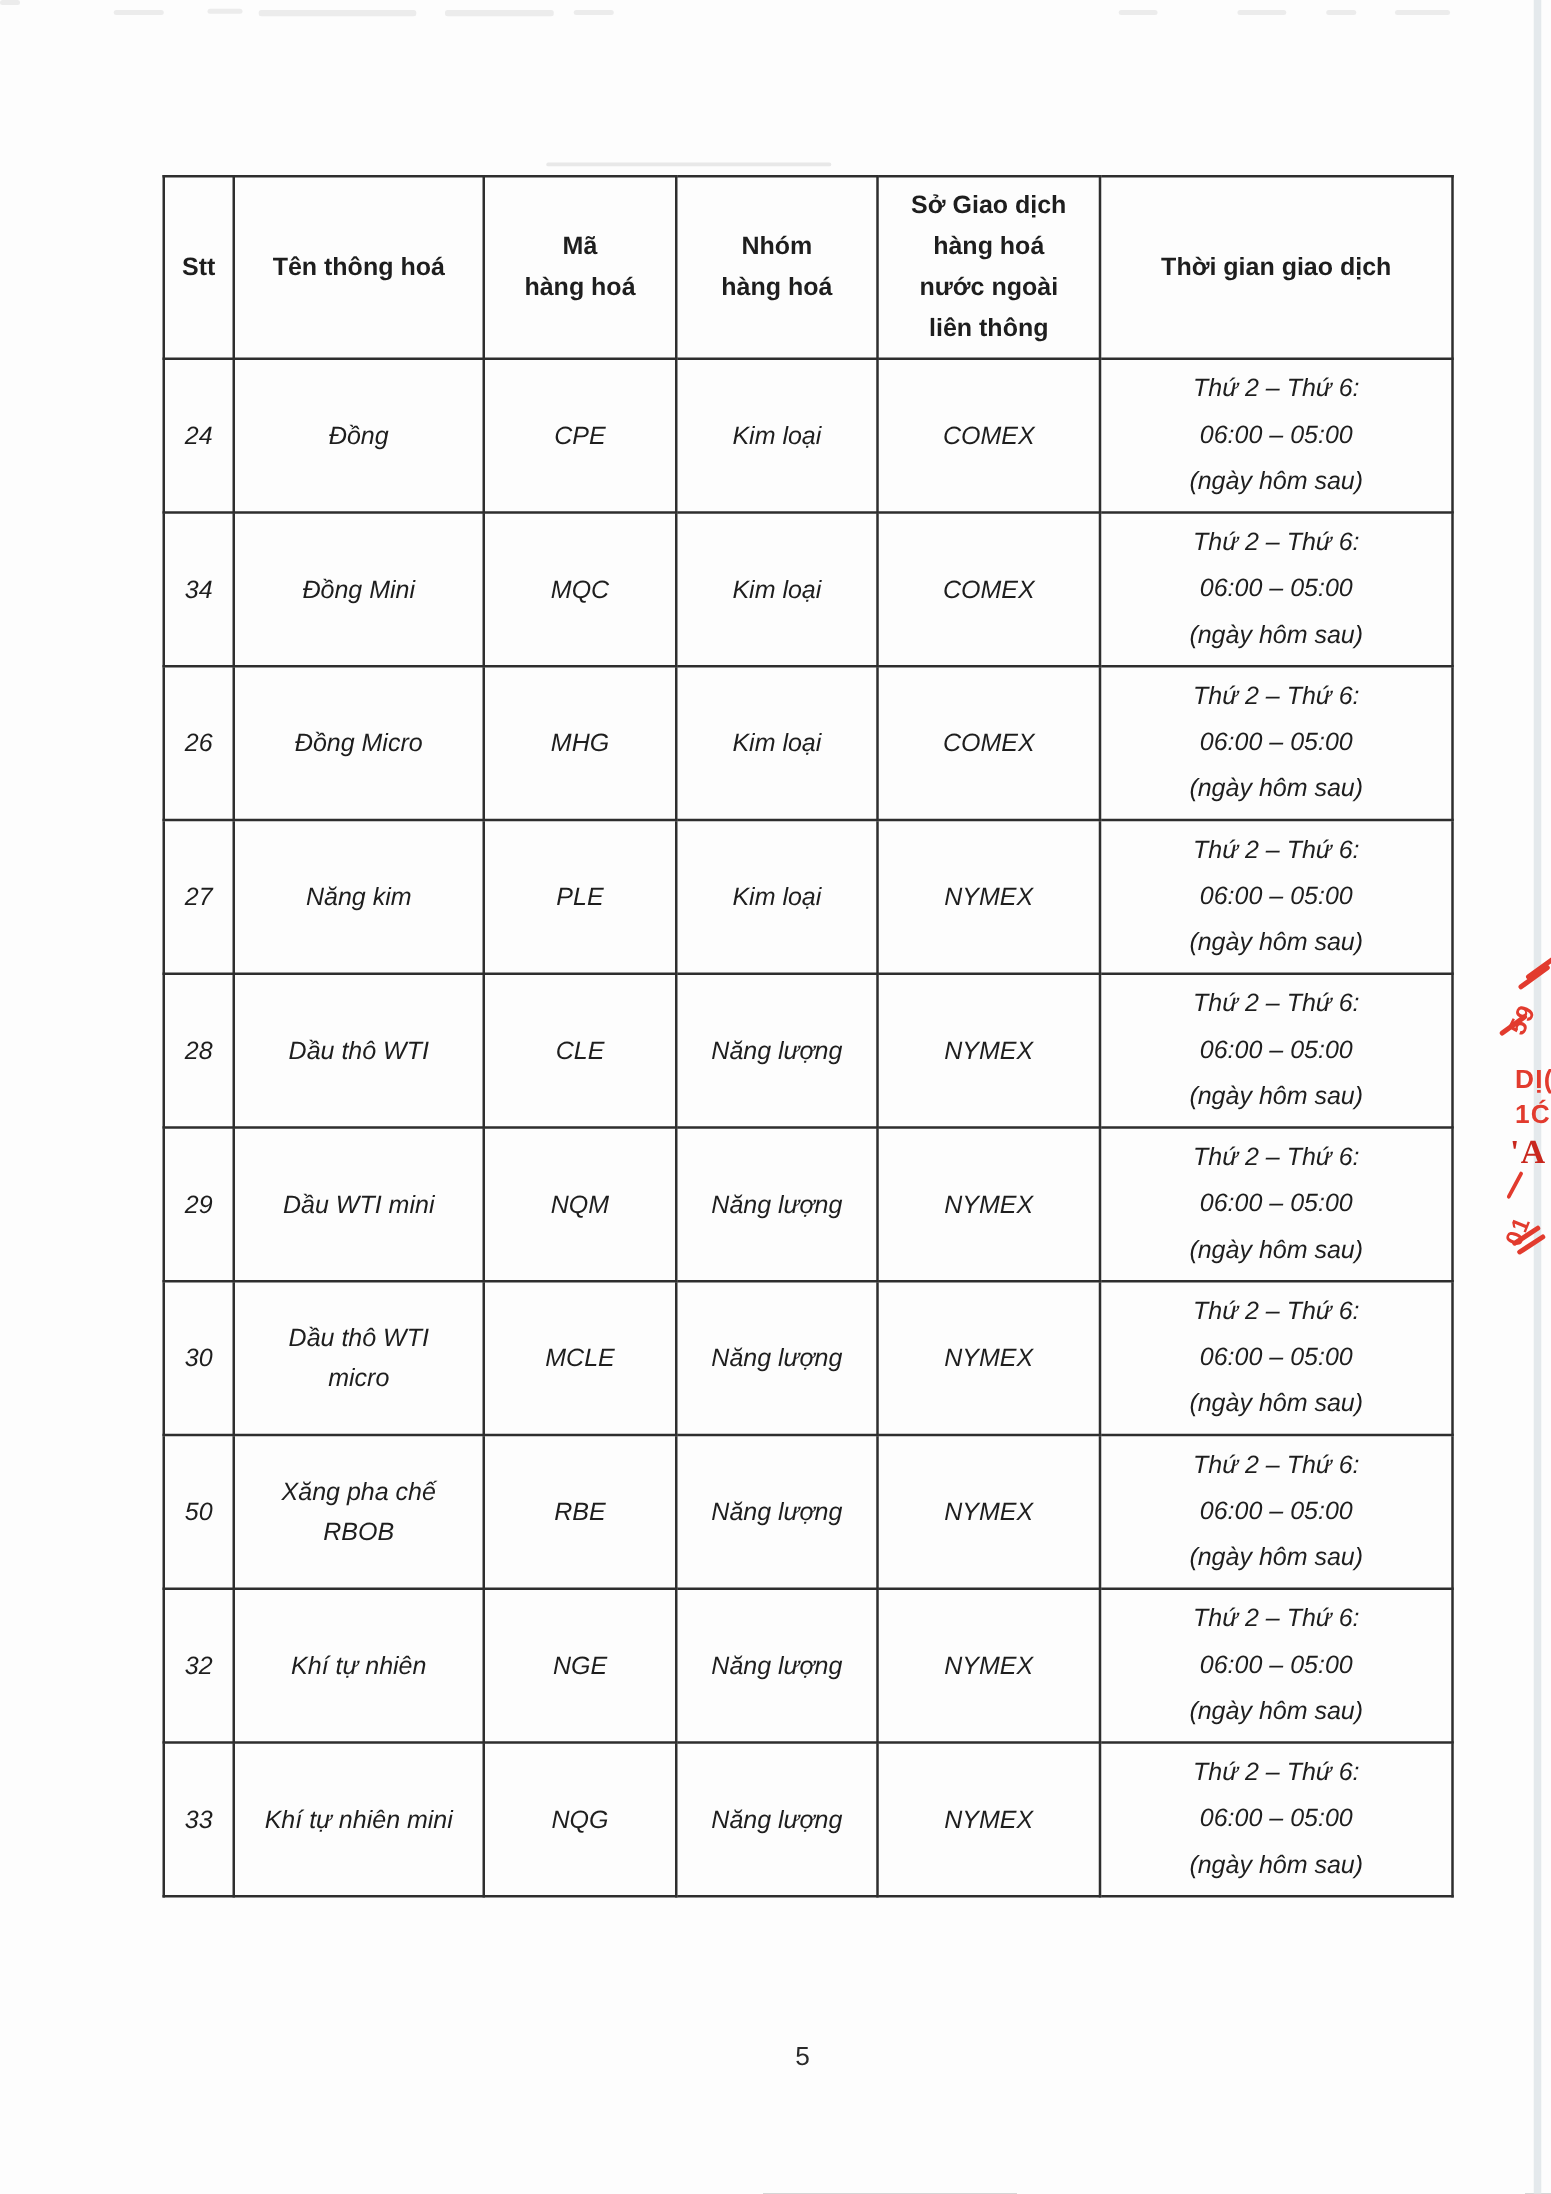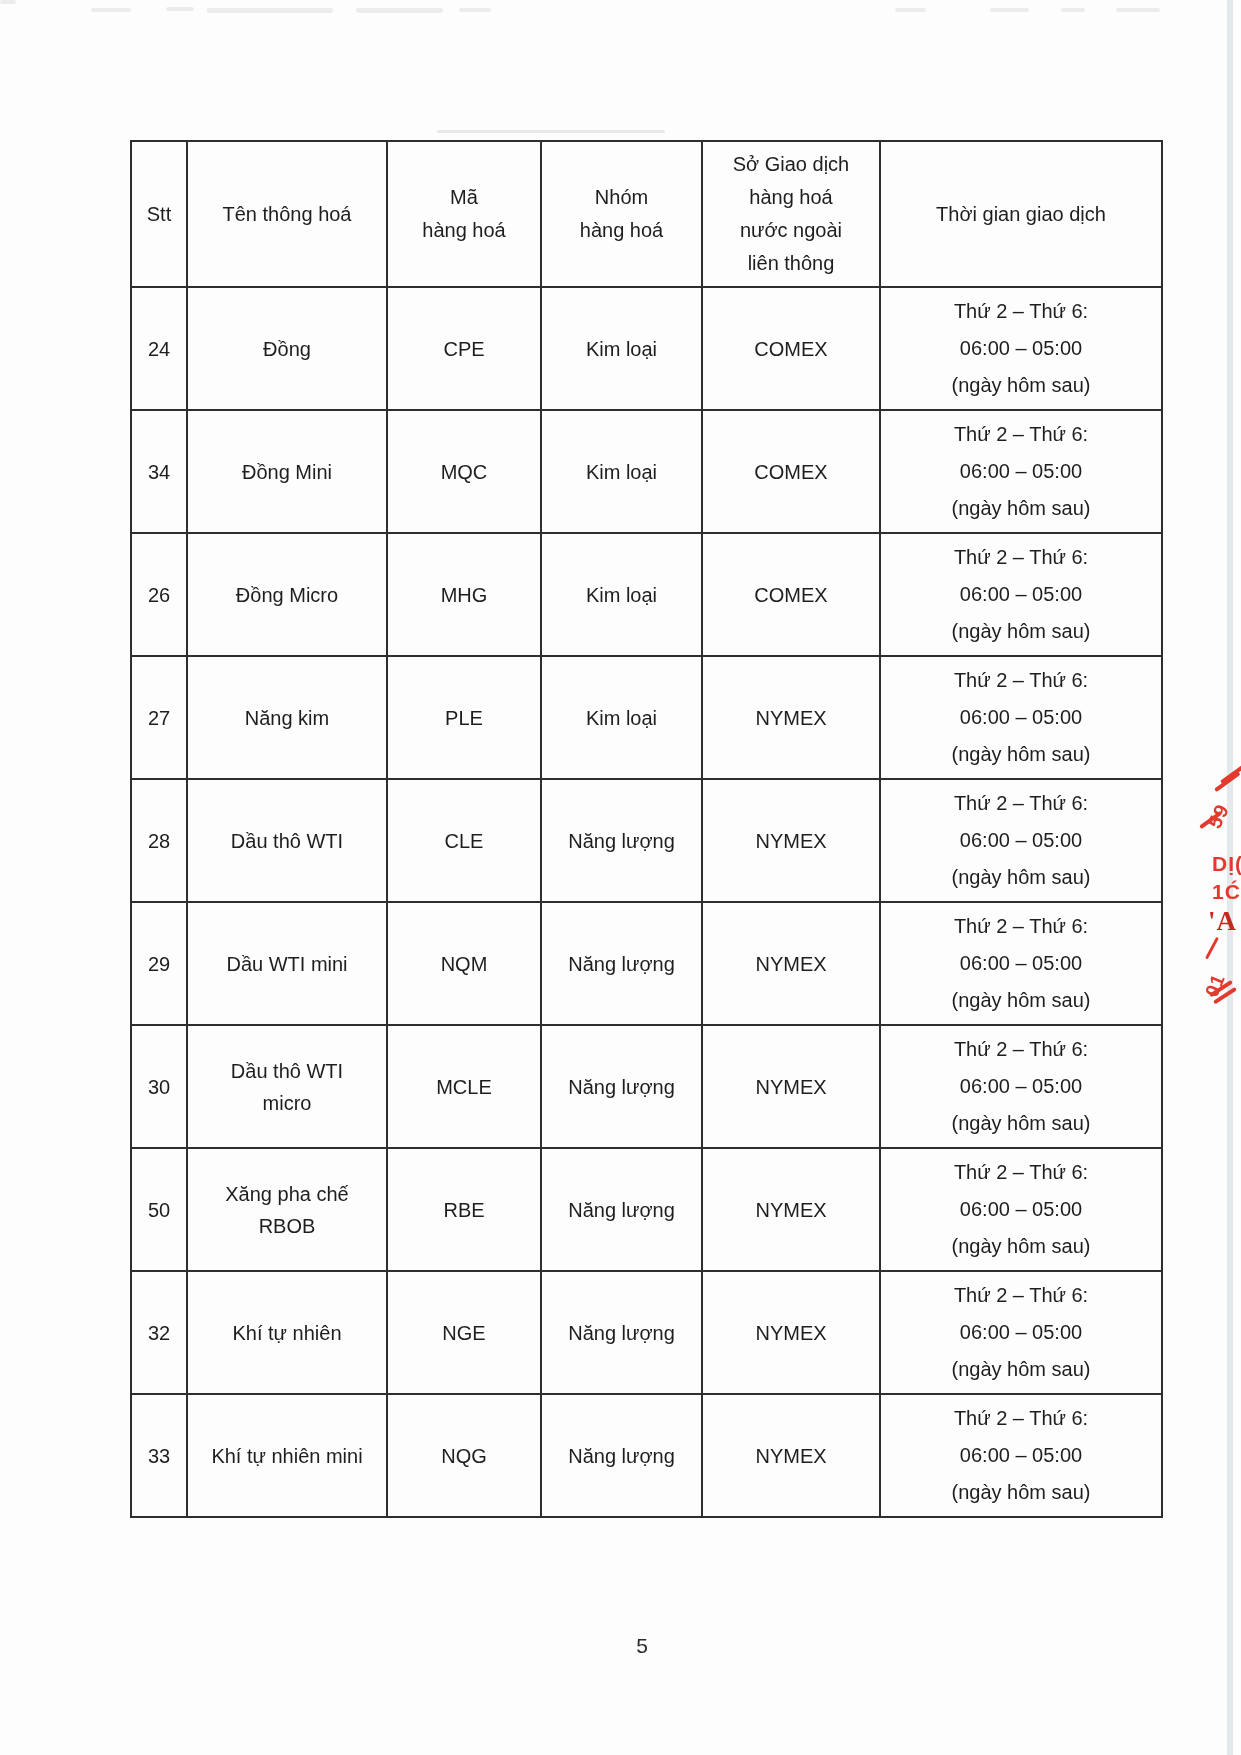--- a/index.html
+++ b/index.html
@@ -19,24 +19,24 @@
     border-collapse:collapse;table-layout:fixed;
     background:transparent;
   }
   table.commodity th, table.commodity td{
     border:2px solid #2e2e2e;
     padding:0;
     text-align:center;vertical-align:middle;
     font-size:20px;
   }
   thead tr{height:146px;}
-  thead th{font-weight:normal;line-height:33px;}
+  thead th{font-weight:bold;line-height:33px;}
   thead th{border-bottom:3px solid #222;}
   tbody tr{height:123px;}
-  tbody td{font-weight:400;line-height:32px;}
+  tbody td{font-weight:400;line-height:32px;font-style:italic;}
   tbody td.time-cell{line-height:37px;}
   
   .artifact{position:absolute;background:#ececec;border-radius:2px;}
   .edge-band{position:absolute;top:0;height:100%;width:6px;left:1227px;background:#e4e9ec;}
   
   .st{position:absolute;color:#e23b2e;font-weight:bold;white-space:nowrap;}
   .st-bar{position:absolute;background:#e23b2e;height:4px;border-radius:2px;}
   .st-rot{transform-origin:left top;}
   .st-code{font-size:20px;letter-spacing:1px;}
   .st-word{font-size:21px;letter-spacing:1px;}

